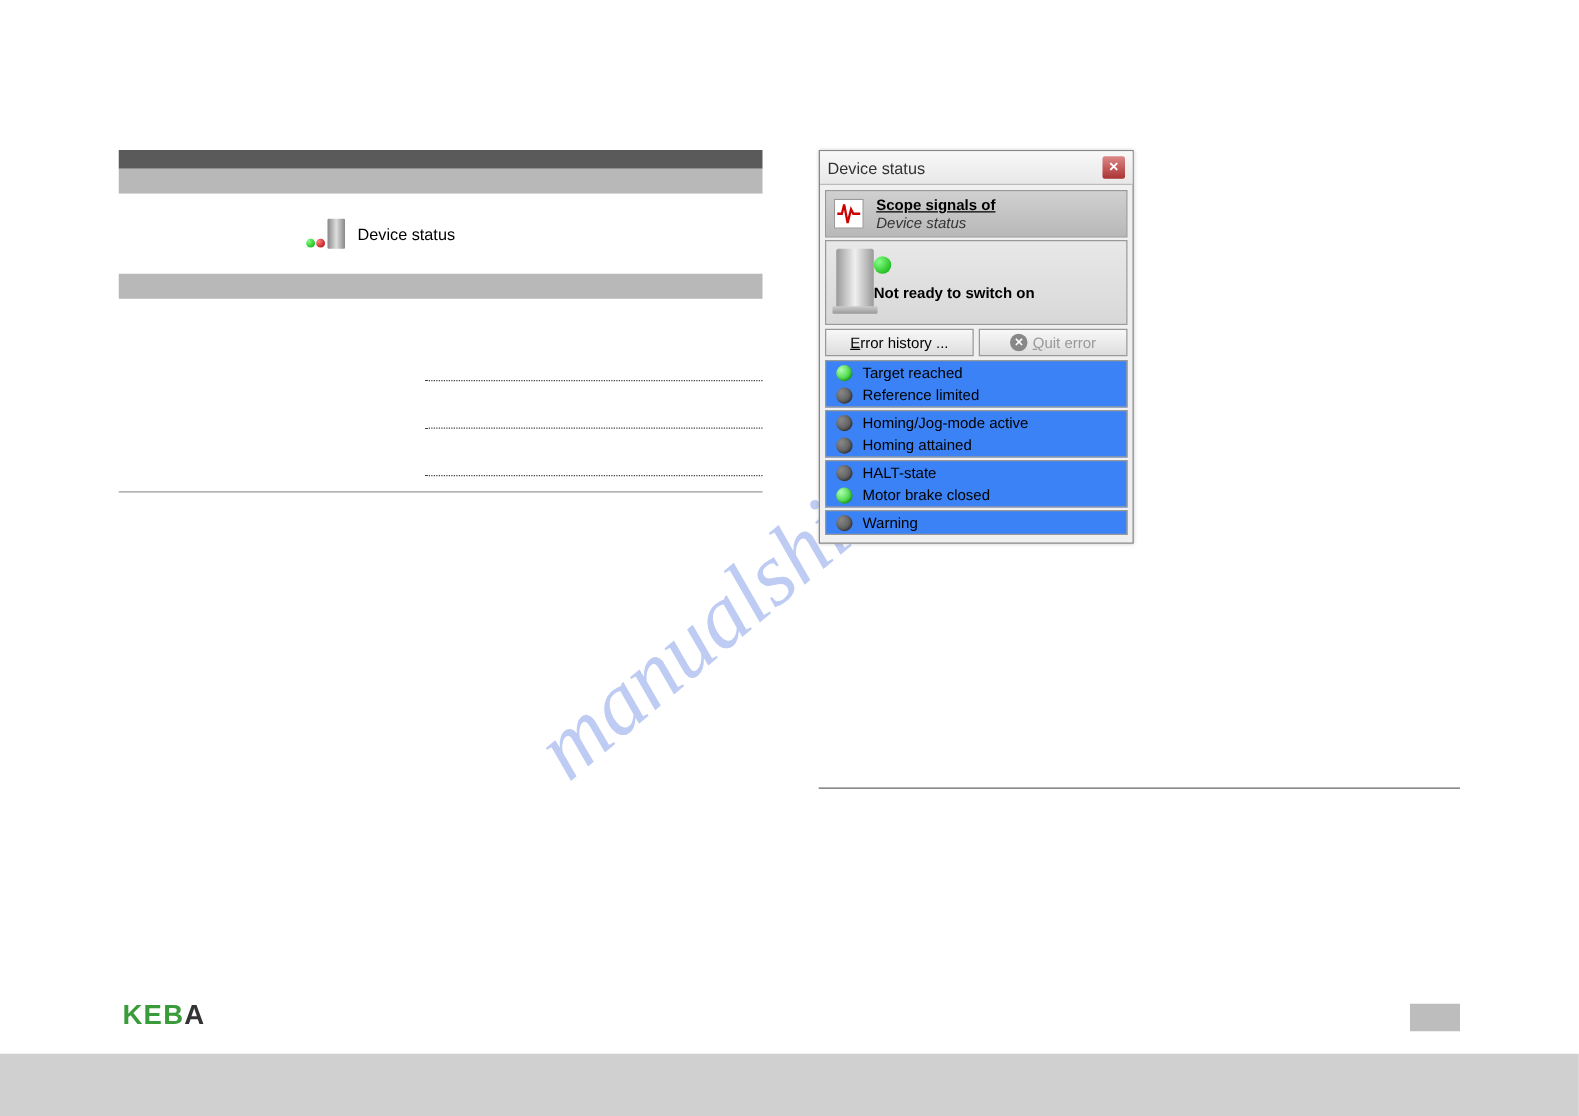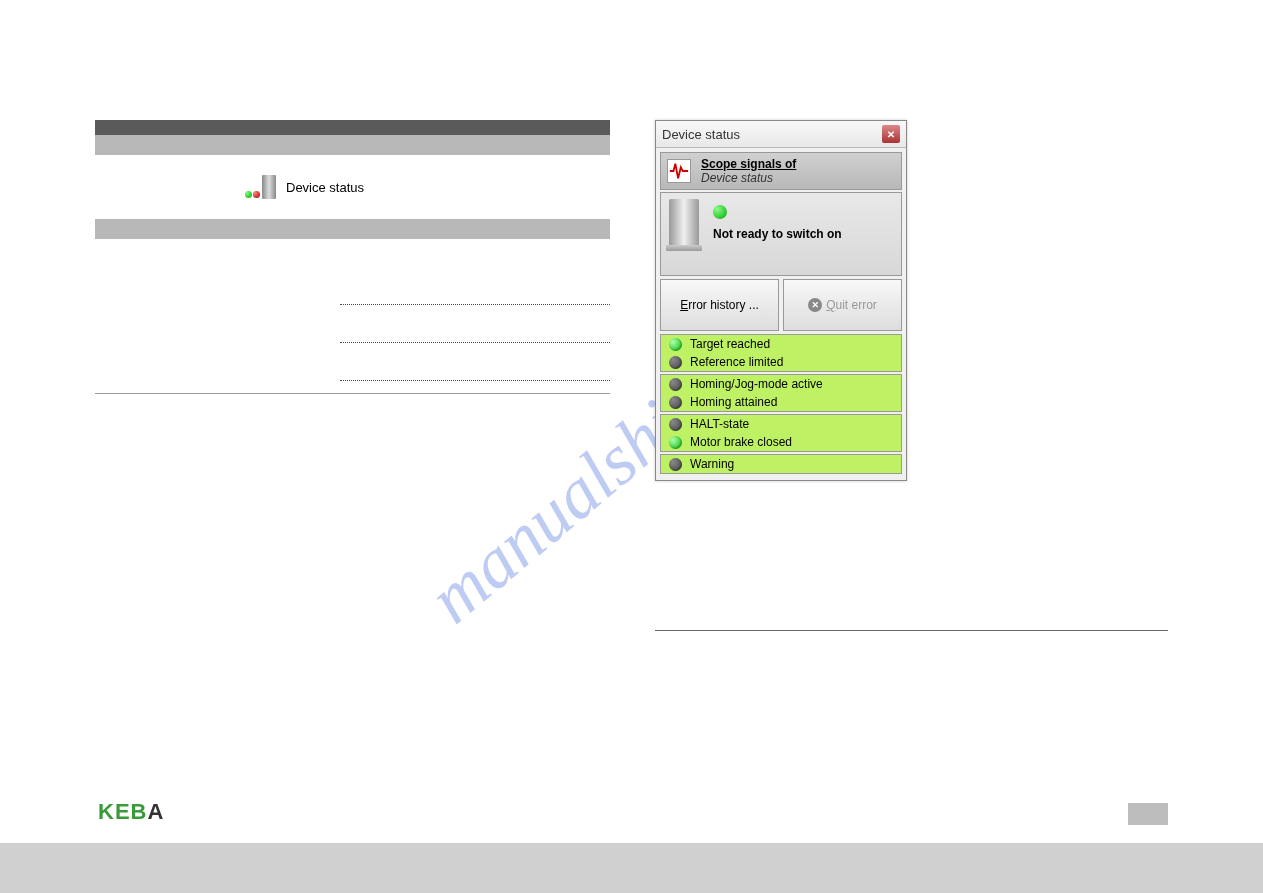--- a/index.html
+++ b/index.html
@@ -35,34 +35,34 @@
     .close-btn { width: 18px; height: 18px; background: linear-gradient(to bottom, #d88, #a33); border-radius: 2px; display: flex; align-items: center; justify-content: center; color: #fff; font-size: 10px; font-weight: bold; cursor: pointer; }
     
     .window-body { padding: 4px; }
     
     .scope-header { background: linear-gradient(to bottom, #d0d0d0, #b8b8b8); border: 1px solid #999; padding: 4px 6px; display: flex; align-items: center; gap: 10px; margin-bottom: 2px; }
     .scope-icon { width: 24px; height: 24px; background: #fff; border: 1px solid #999; display: flex; align-items: center; justify-content: center; position: relative; }
     .scope-icon svg { width: 22px; height: 22px; }
     .scope-text .line1 { font-weight: bold; font-size: 12px; text-decoration: underline; }
     .scope-text .line2 { font-style: italic; font-size: 12px; color: #333; }
     
-    .status-section { border: 1px solid #999; padding: 6px 8px 28px 8px; background: linear-gradient(to bottom, #e8e8e8, #d8d8d8); display: flex; align-items: center; gap: 14px; }
+    .status-section { border: 1px solid #999; padding: 6px 8px 12px 8px; background: linear-gradient(to bottom, #e8e8e8, #d8d8d8); display: flex; align-items: center; }
     .big-tower { width: 30px; height: 48px; background: linear-gradient(to right, #999, #f0f0f0, #999); border-radius: 2px; position: relative; }
     .big-tower::after { content: ''; position: absolute; bottom: -4px; left: -3px; right: -3px; height: 6px; background: linear-gradient(to bottom, #ccc, #999); border-radius: 1px; }
     .status-right { display: flex; flex-direction: column; gap: 8px; }
     .status-light { width: 14px; height: 14px; border-radius: 50%; background: radial-gradient(circle at 30% 30%, #8f8, #0a0); }
     .status-text { font-weight: bold; font-size: 12px; }
     
     .button-row { display: flex; gap: 4px; margin-top: 3px; margin-bottom: 3px; }
-    .btn { flex: 1; padding: 18px 6px; background: linear-gradient(to bottom, #f8f8f8, #ddd); border: 1px solid #999; font-size: 12px; text-align: center; cursor: pointer; display: flex; align-items: center; justify-content: center; gap: 4px; }
+    .btn { flex: 1; padding: 3px 6px; background: linear-gradient(to bottom, #f8f8f8, #ddd); border: 1px solid #999; font-size: 12px; text-align: center; cursor: pointer; display: flex; align-items: center; justify-content: center; gap: 4px; }
     .btn.disabled { color: #999; cursor: default; }
     .btn .underline { text-decoration: underline; }
     .x-circle { width: 14px; height: 14px; border-radius: 50%; background: #888; display: inline-flex; align-items: center; justify-content: center; color: #fff; font-size: 9px; font-weight: bold; }
     
-    .status-group { border: 1px solid #999; margin-bottom: 2px; background: #bef264; }
+    .status-group { border: 1px solid #999; margin-bottom: 2px; background: #3b82f6; }
     .status-item { display: flex; align-items: center; gap: 8px; padding: 2px 8px; font-size: 12px; }
     .indicator { width: 13px; height: 13px; border-radius: 50%; flex-shrink: 0; }
     .ind-on { background: radial-gradient(circle at 30% 30%, #afffaf, #0b0); box-shadow: inset -1px -1px 2px rgba(0,0,0,0.3); }
     .ind-off { background: radial-gradient(circle at 30% 30%, #888, #444); box-shadow: inset -1px -1px 2px rgba(0,0,0,0.4); }
     
     .footer-line { position: absolute; left: 655px; top: 630px; width: 513px; border-top: 1px solid #666; }
     
     .watermark { position: absolute; left: 50%; top: 50%; transform: translate(-50%, -50%) rotate(-40deg); font-size: 72px; font-style: italic; color: rgba(70, 110, 220, 0.35); pointer-events: none; font-family: 'Times New Roman', serif; }
     
     .page-footer { position: absolute; bottom: 0; left: 0; right: 0; height: 100px; }

